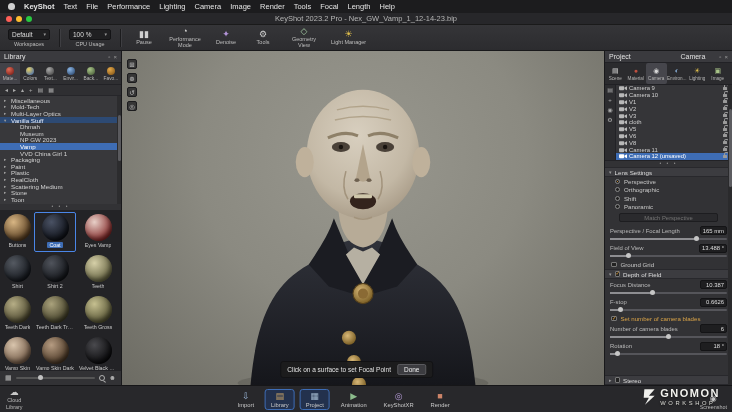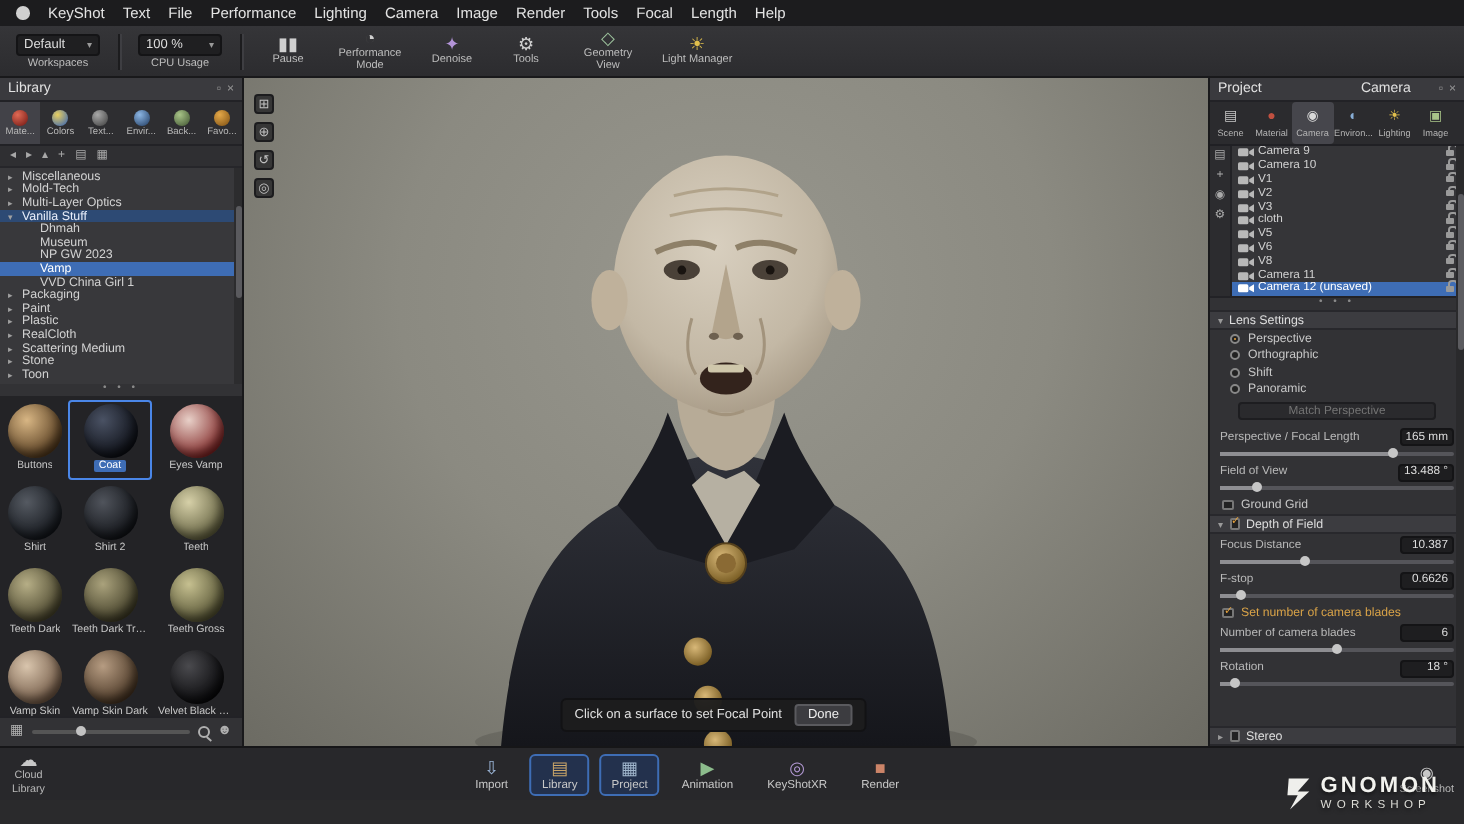--- a/index.html
+++ b/index.html
@@ -3,21 +3,21 @@
 <meta charset="utf-8">
 <style>
   *{margin:0;padding:0;box-sizing:border-box;}
   html,body{background:#0c0c0c;}
   .app{position:relative;width:732px;height:412px;background:#2a2a2c;font-family:"Liberation Sans",sans-serif;color:#ccc;overflow:hidden;user-select:none;}
 
   
   .menubar{height:13px;background:#1c1c1e;display:flex;align-items:center;gap:9px;padding:0 8px;font-size:7.5px;color:#e3e3e3;}
   .apple{width:7px;height:7px;background:#d0d0d0;border-radius:50% 50% 46% 46%;flex:0 0 auto;}
   .menuitem{white-space:nowrap;}
-  .menuitem.bold{font-weight:normal;}
+  .menuitem.bold{font-weight:bold;}
 
   
   .titlebar{height:12px;background:#27272a;border-bottom:1px solid #1a1a1a;display:flex;align-items:center;position:relative;padding:0 6px;}
   .lights{display:flex;gap:4px;z-index:2;}
   .light{width:6px;height:6px;border-radius:50%;}
   .l-close{background:#ff5f57;}.l-min{background:#febc2e;}.l-max{background:#28c840;}
   .wtitle{position:absolute;left:0;right:0;text-align:center;font-size:7.5px;color:#b5b5b5;}
 
   
   .toolbar{height:26px;background:linear-gradient(#353538,#2c2c2f);border-bottom:1px solid #19191b;display:flex;align-items:center;padding:0 8px;gap:9px;}
@@ -158,20 +158,28 @@
       <span class="menuitem">Tools</span>
 
       <span class="menuitem">Focal</span>
 
       <span class="menuitem">Length</span>
 
       <span class="menuitem">Help</span>
 
   </div>
 
+  <div class="titlebar">
+    <div class="lights">
+      <span class="light l-close"></span>
+      <span class="light l-min"></span>
+      <span class="light l-max"></span>
+    </div>
+    <div class="wtitle">KeyShot 2023.2 Pro - Nex_GW_Vamp_1_12-14-23.bip</div>
+  </div>
 
   <div class="toolbar">
     <div class="stack">
       <div class="dropdown">
         <span>Default</span>
         <span class="caret">▾</span>
       </div>
       <span class="tb-label">Workspaces</span>
     </div>
     <div class="vsep"></div>

